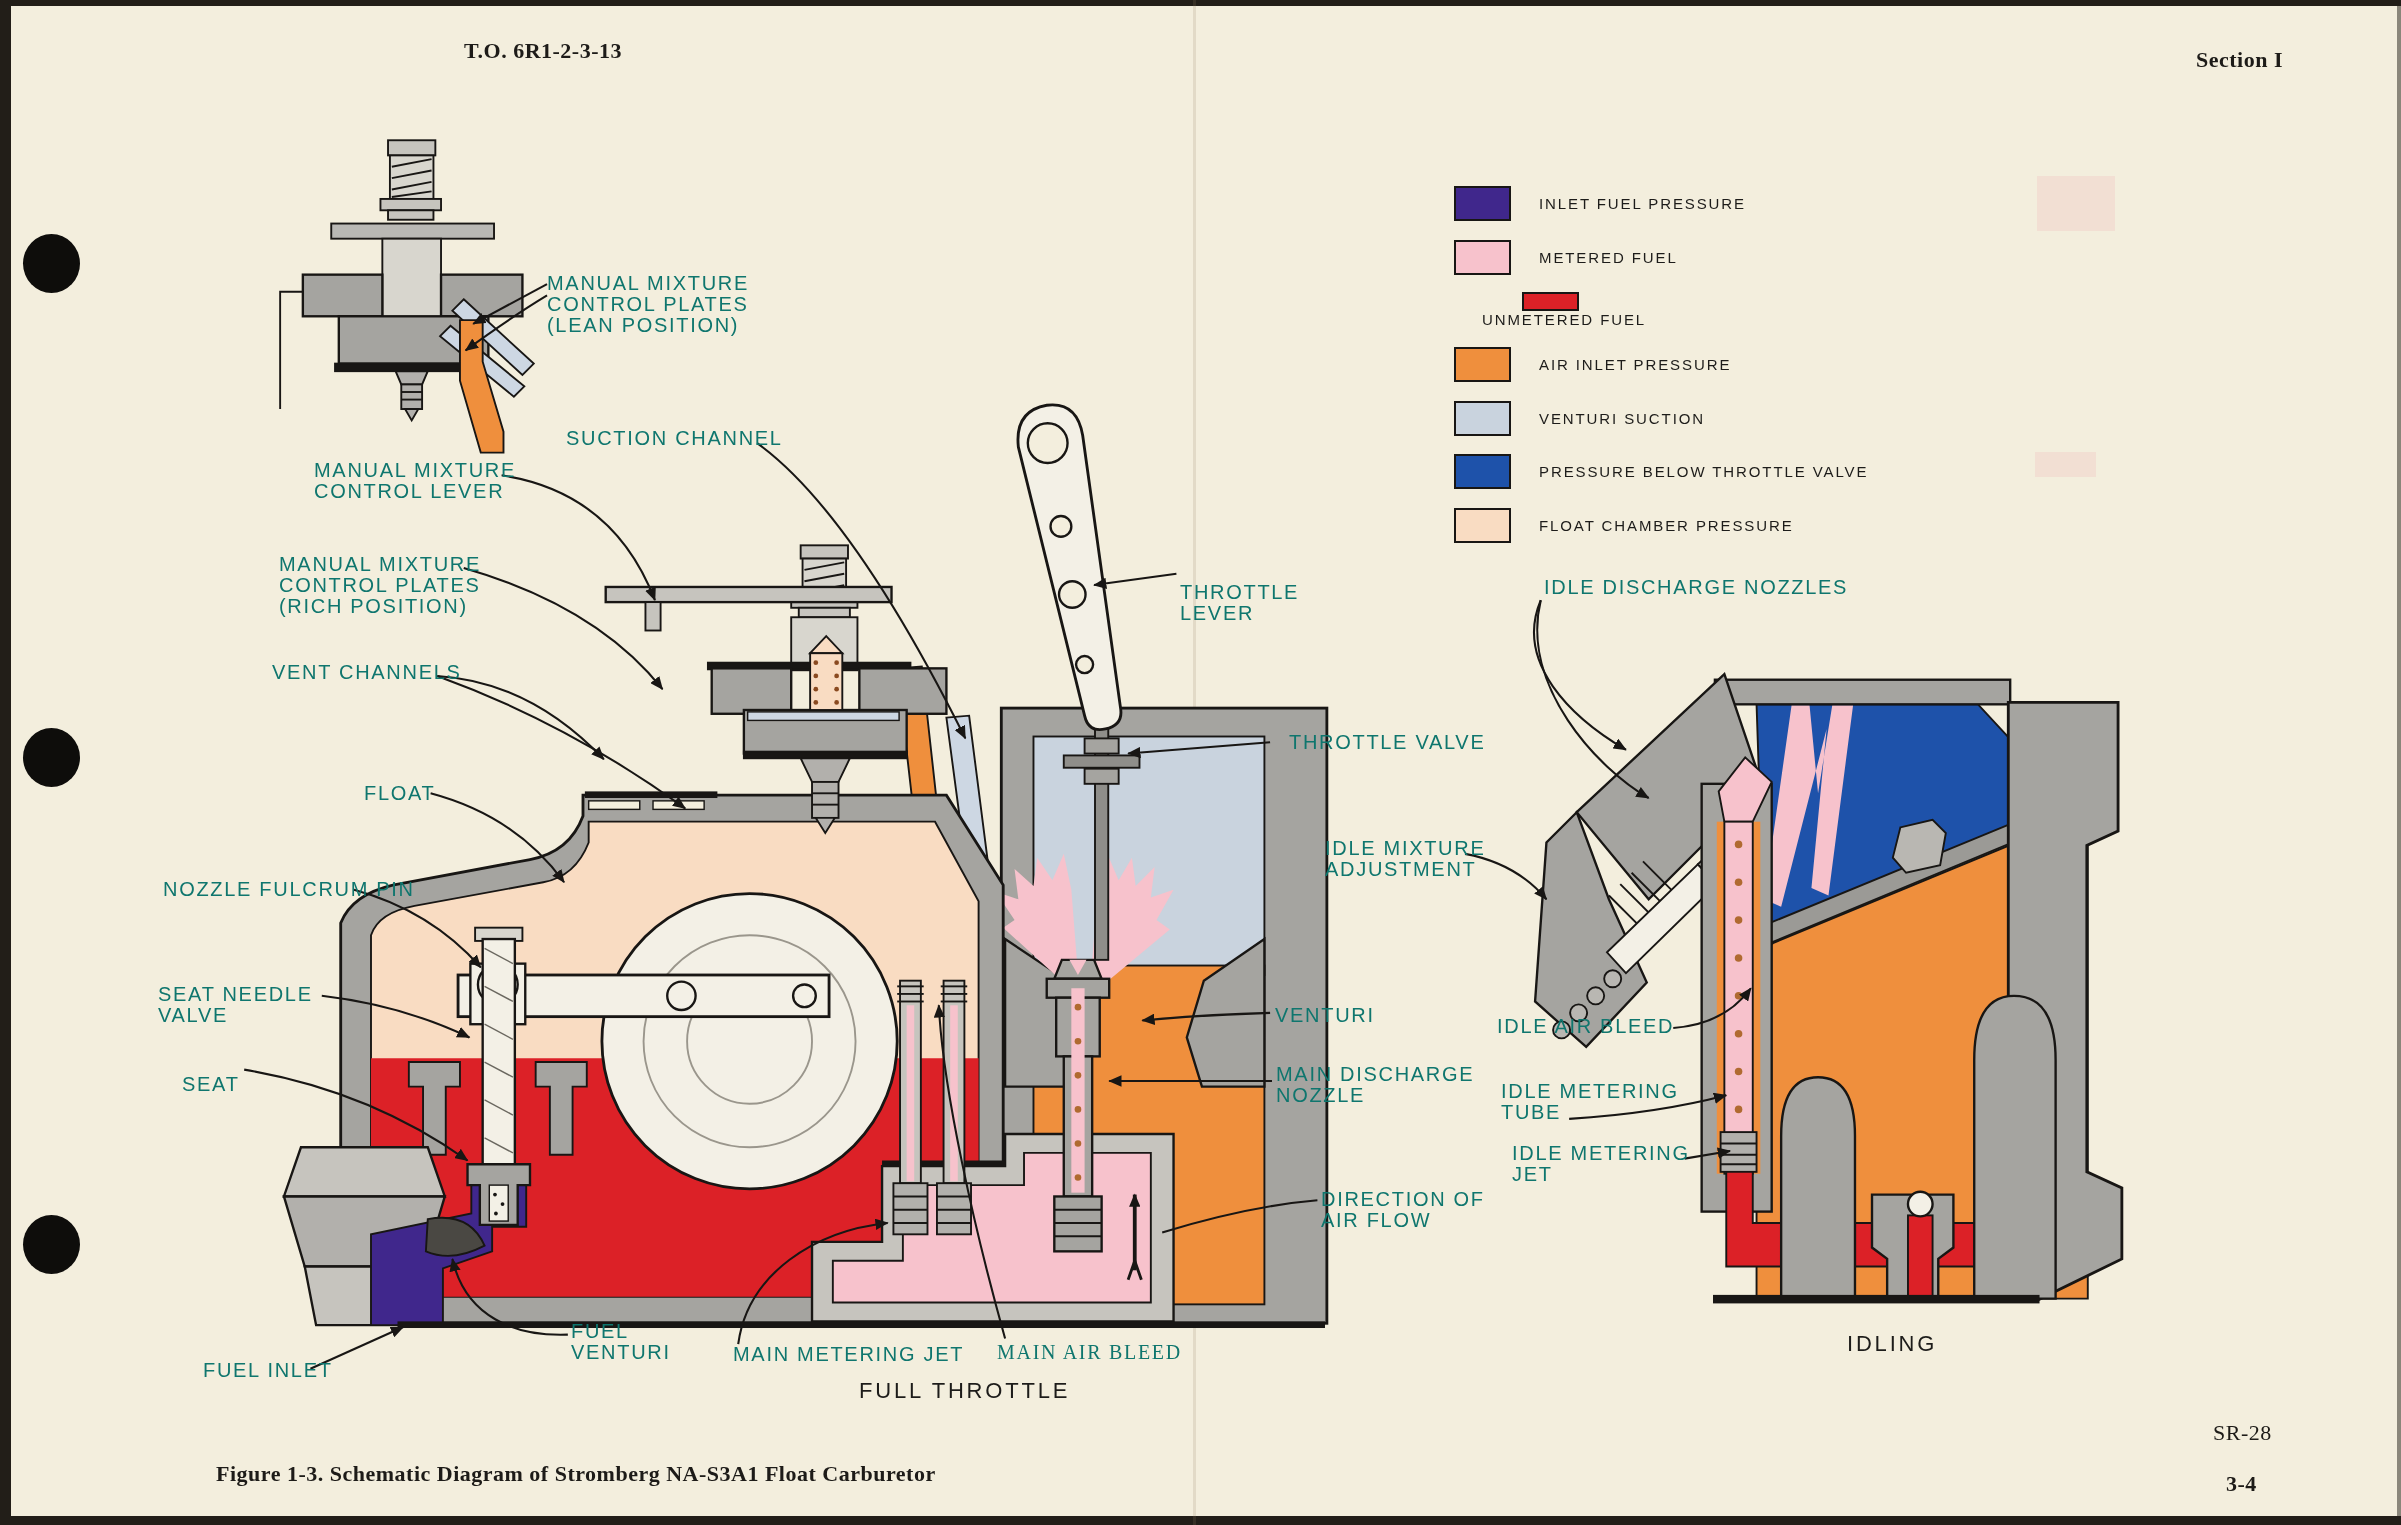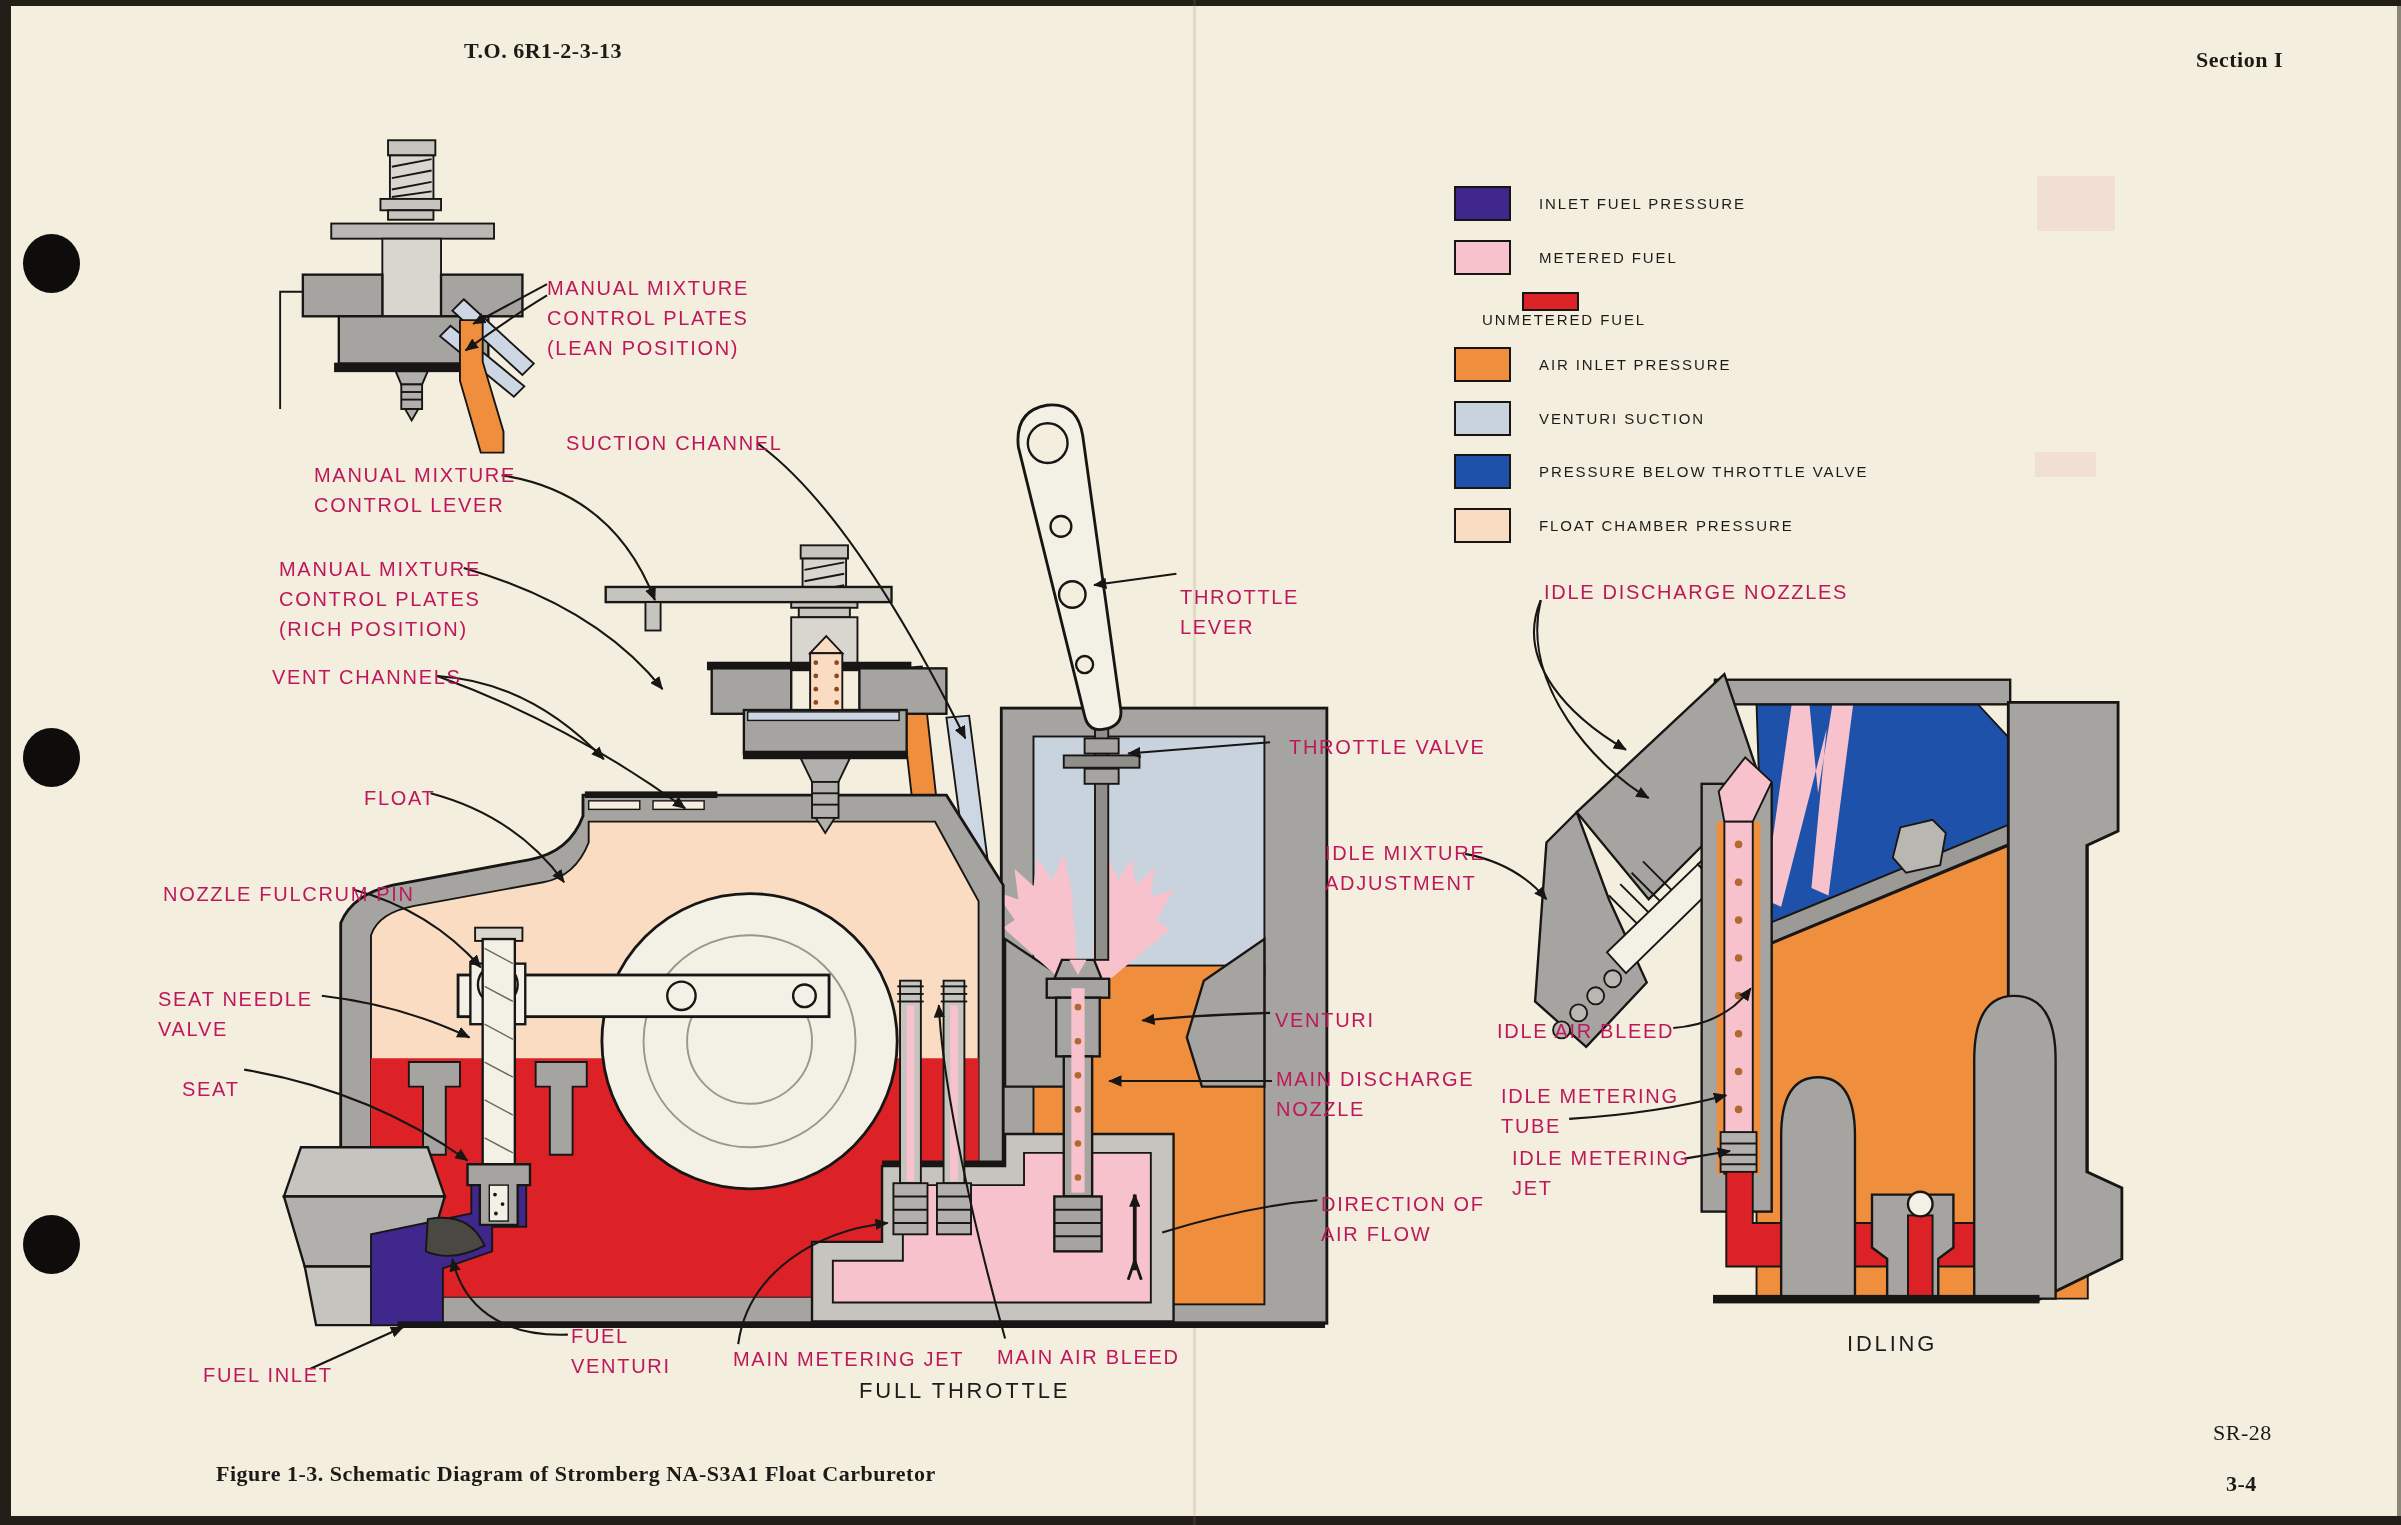--- a/index.html
+++ b/index.html
@@ -3,21 +3,21 @@
 <meta charset="utf-8">
 <style>
   html,body{margin:0;padding:0;}
   body{width:2402px;height:1526px;position:relative;background:#f3eedd;overflow:hidden;
        font-family:"Liberation Sans", sans-serif;}
   .edge{position:absolute;background:#221e18;}
   .fold{position:absolute;left:1193px;top:0;width:2.8px;height:1526px;background:rgba(150,130,100,.18);}
   .hole{position:absolute;width:57px;height:59px;border-radius:50%;background:#0e0d0b;}
   .ghost{position:absolute;background:rgba(238,150,160,.16);}
   .hdr{position:absolute;font-family:"Liberation Serif", serif;font-weight:bold;font-size:22px;color:#1d1b18;letter-spacing:0.5px;}
-  .lbl{position:absolute;font-size:20px;line-height:30px;letter-spacing:1.7px;color:#be185d;white-space:pre-line;}
+  .lbl{position:absolute;font-size:20px;line-height:21px;letter-spacing:1.7px;color:#0f766e;white-space:pre-line;}
   .cap{position:absolute;font-size:22px;letter-spacing:2.8px;color:#1d1c1a;}
   .legend{position:absolute;left:1454px;top:185px;}
   .legend-row{position:absolute;left:0;height:36px;display:flex;align-items:center;}
   .swatch{display:inline-block;width:57px;height:35px;border:2.4px solid #181614;box-sizing:border-box;}
   .legend-label{margin-left:28px;font-size:15px;letter-spacing:1.9px;color:#1d1c1a;white-space:nowrap;}
   svg{position:absolute;left:0;top:0;}
 </style>
 </head>
 <body>
 
@@ -377,21 +377,21 @@
 <div class="lbl" style="left:272px;top:662px;">VENT CHANNELS</div>
 <div class="lbl" style="left:364px;top:783px;">FLOAT</div>
 <div class="lbl" style="left:163px;top:879px;">NOZZLE FULCRUM PIN</div>
 <div class="lbl" style="left:158px;top:984px;">SEAT NEEDLE
 VALVE</div>
 <div class="lbl" style="left:182px;top:1062px;margin-top:12px;">SEAT</div>
 <div class="lbl" style="left:203px;top:1360px;">FUEL INLET</div>
 <div class="lbl" style="left:571px;top:1321px;">FUEL
 VENTURI</div>
 <div class="lbl" style="left:733px;top:1344px;">MAIN METERING JET</div>
-<div class="lbl" style="left:997px;top:1342px;">MAIN AIR BLEED</div>
+<div class="lbl" style="left:997px;top:1342px;font-family:Liberation Serif, serif;">MAIN AIR BLEED</div>
 <div class="lbl" style="left:1180px;top:582px;">THROTTLE
 LEVER</div>
 <div class="lbl" style="left:1273px;top:732px;margin-left:16px;">THROTTLE VALVE</div>
 <div class="lbl" style="left:1275px;top:1005px;">VENTURI</div>
 <div class="lbl" style="left:1276px;top:1064px;">MAIN DISCHARGE
 NOZZLE</div>
 <div class="lbl" style="left:1321px;top:1189px;">DIRECTION OF
 AIR FLOW</div>
 <div class="cap" style="left:859px;top:1378px;">FULL THROTTLE</div>
 

